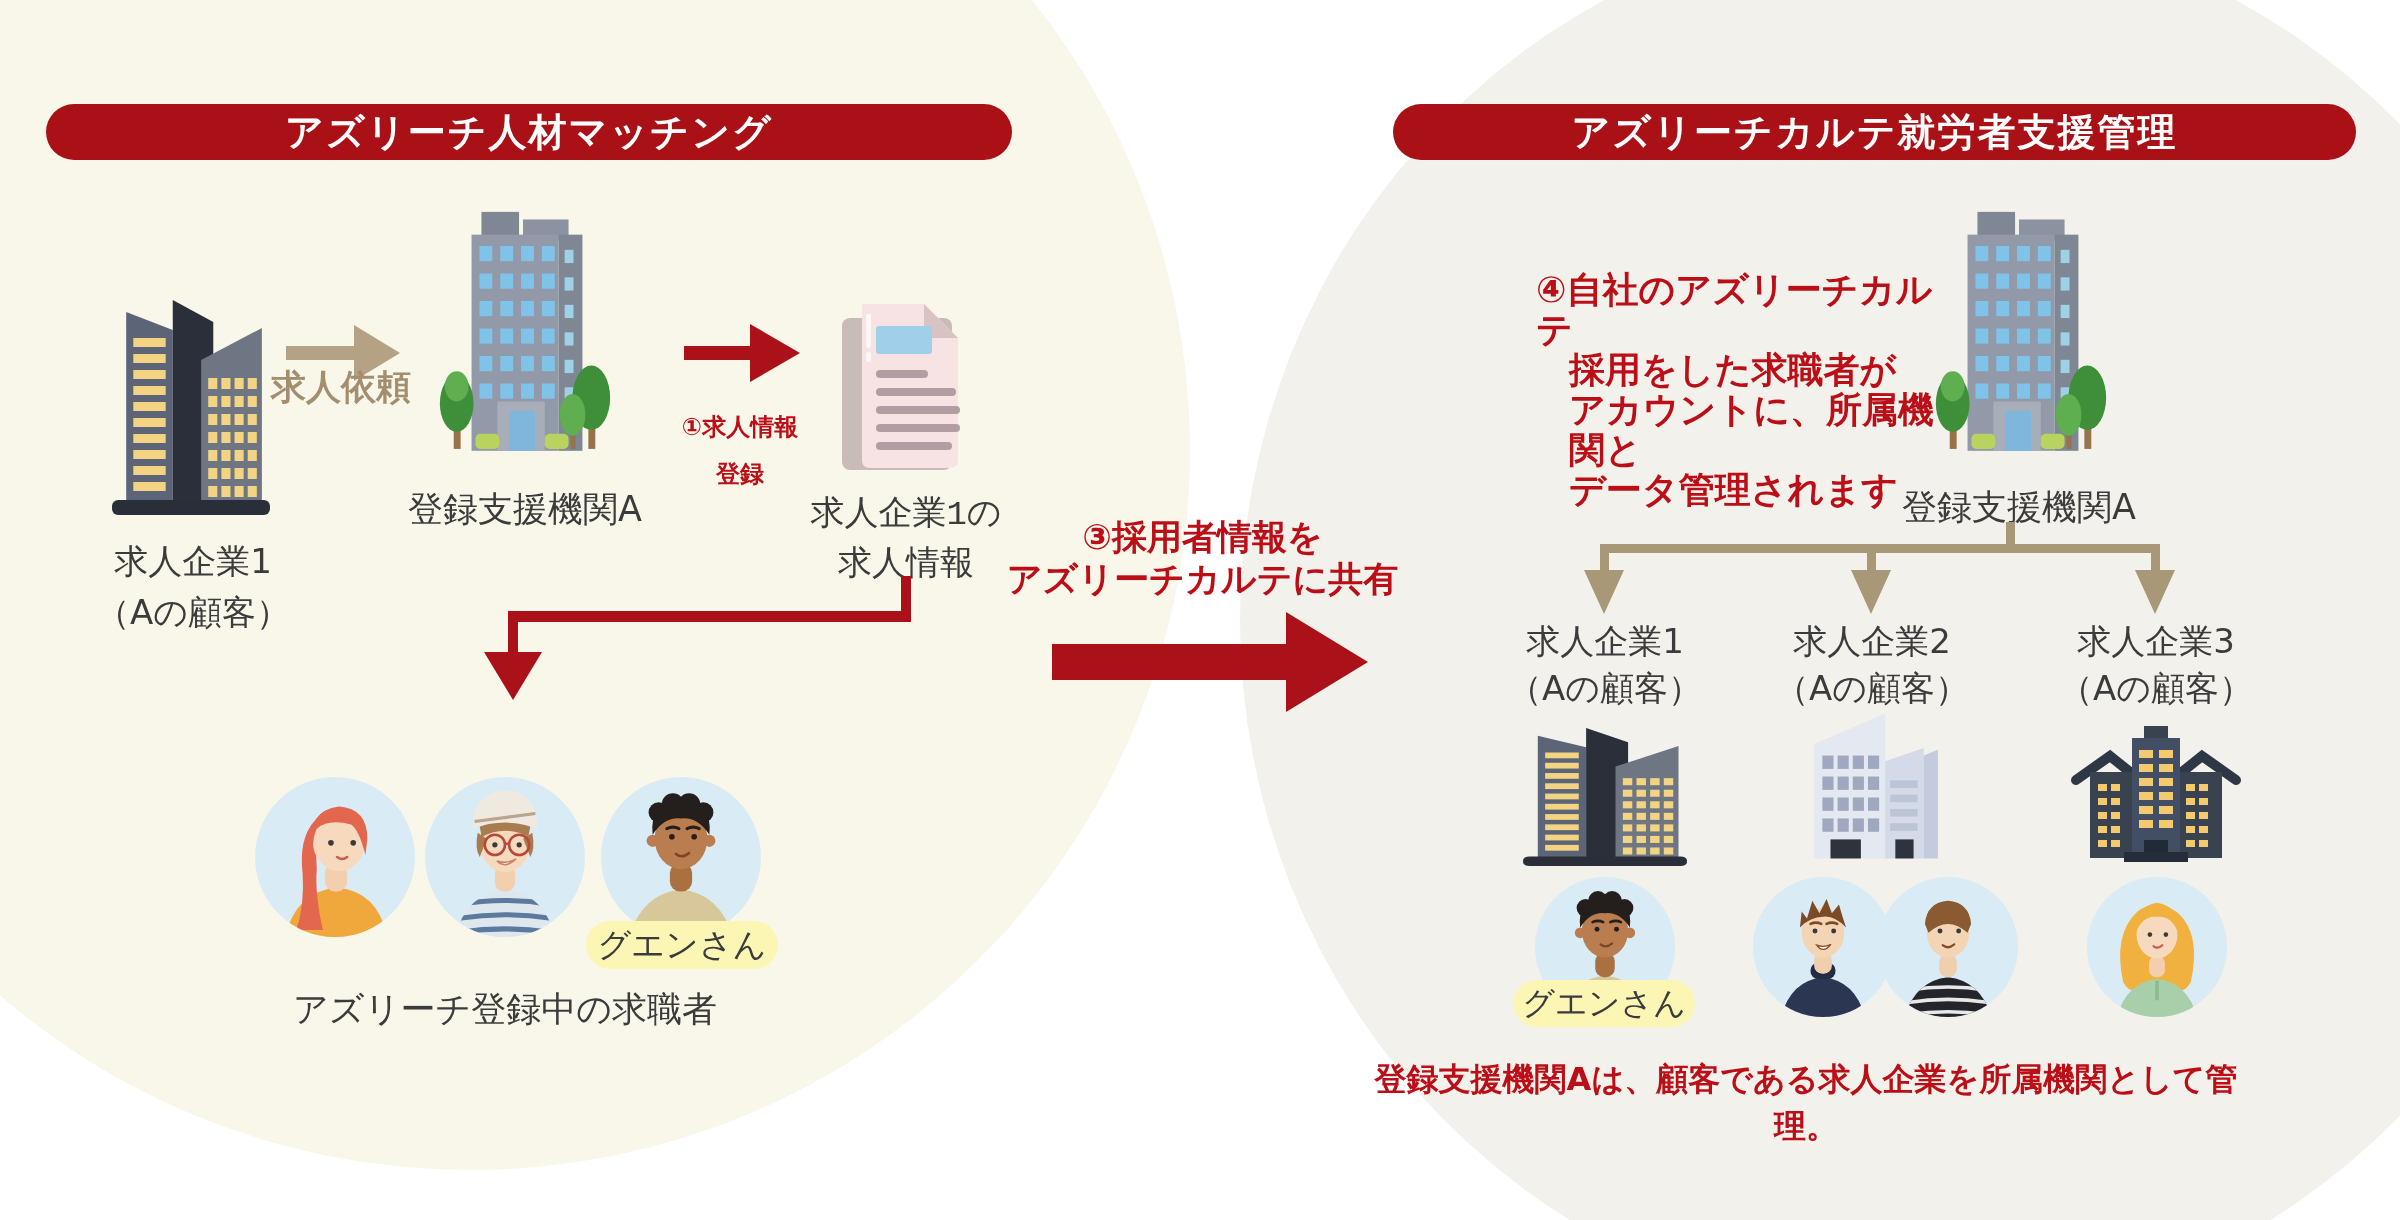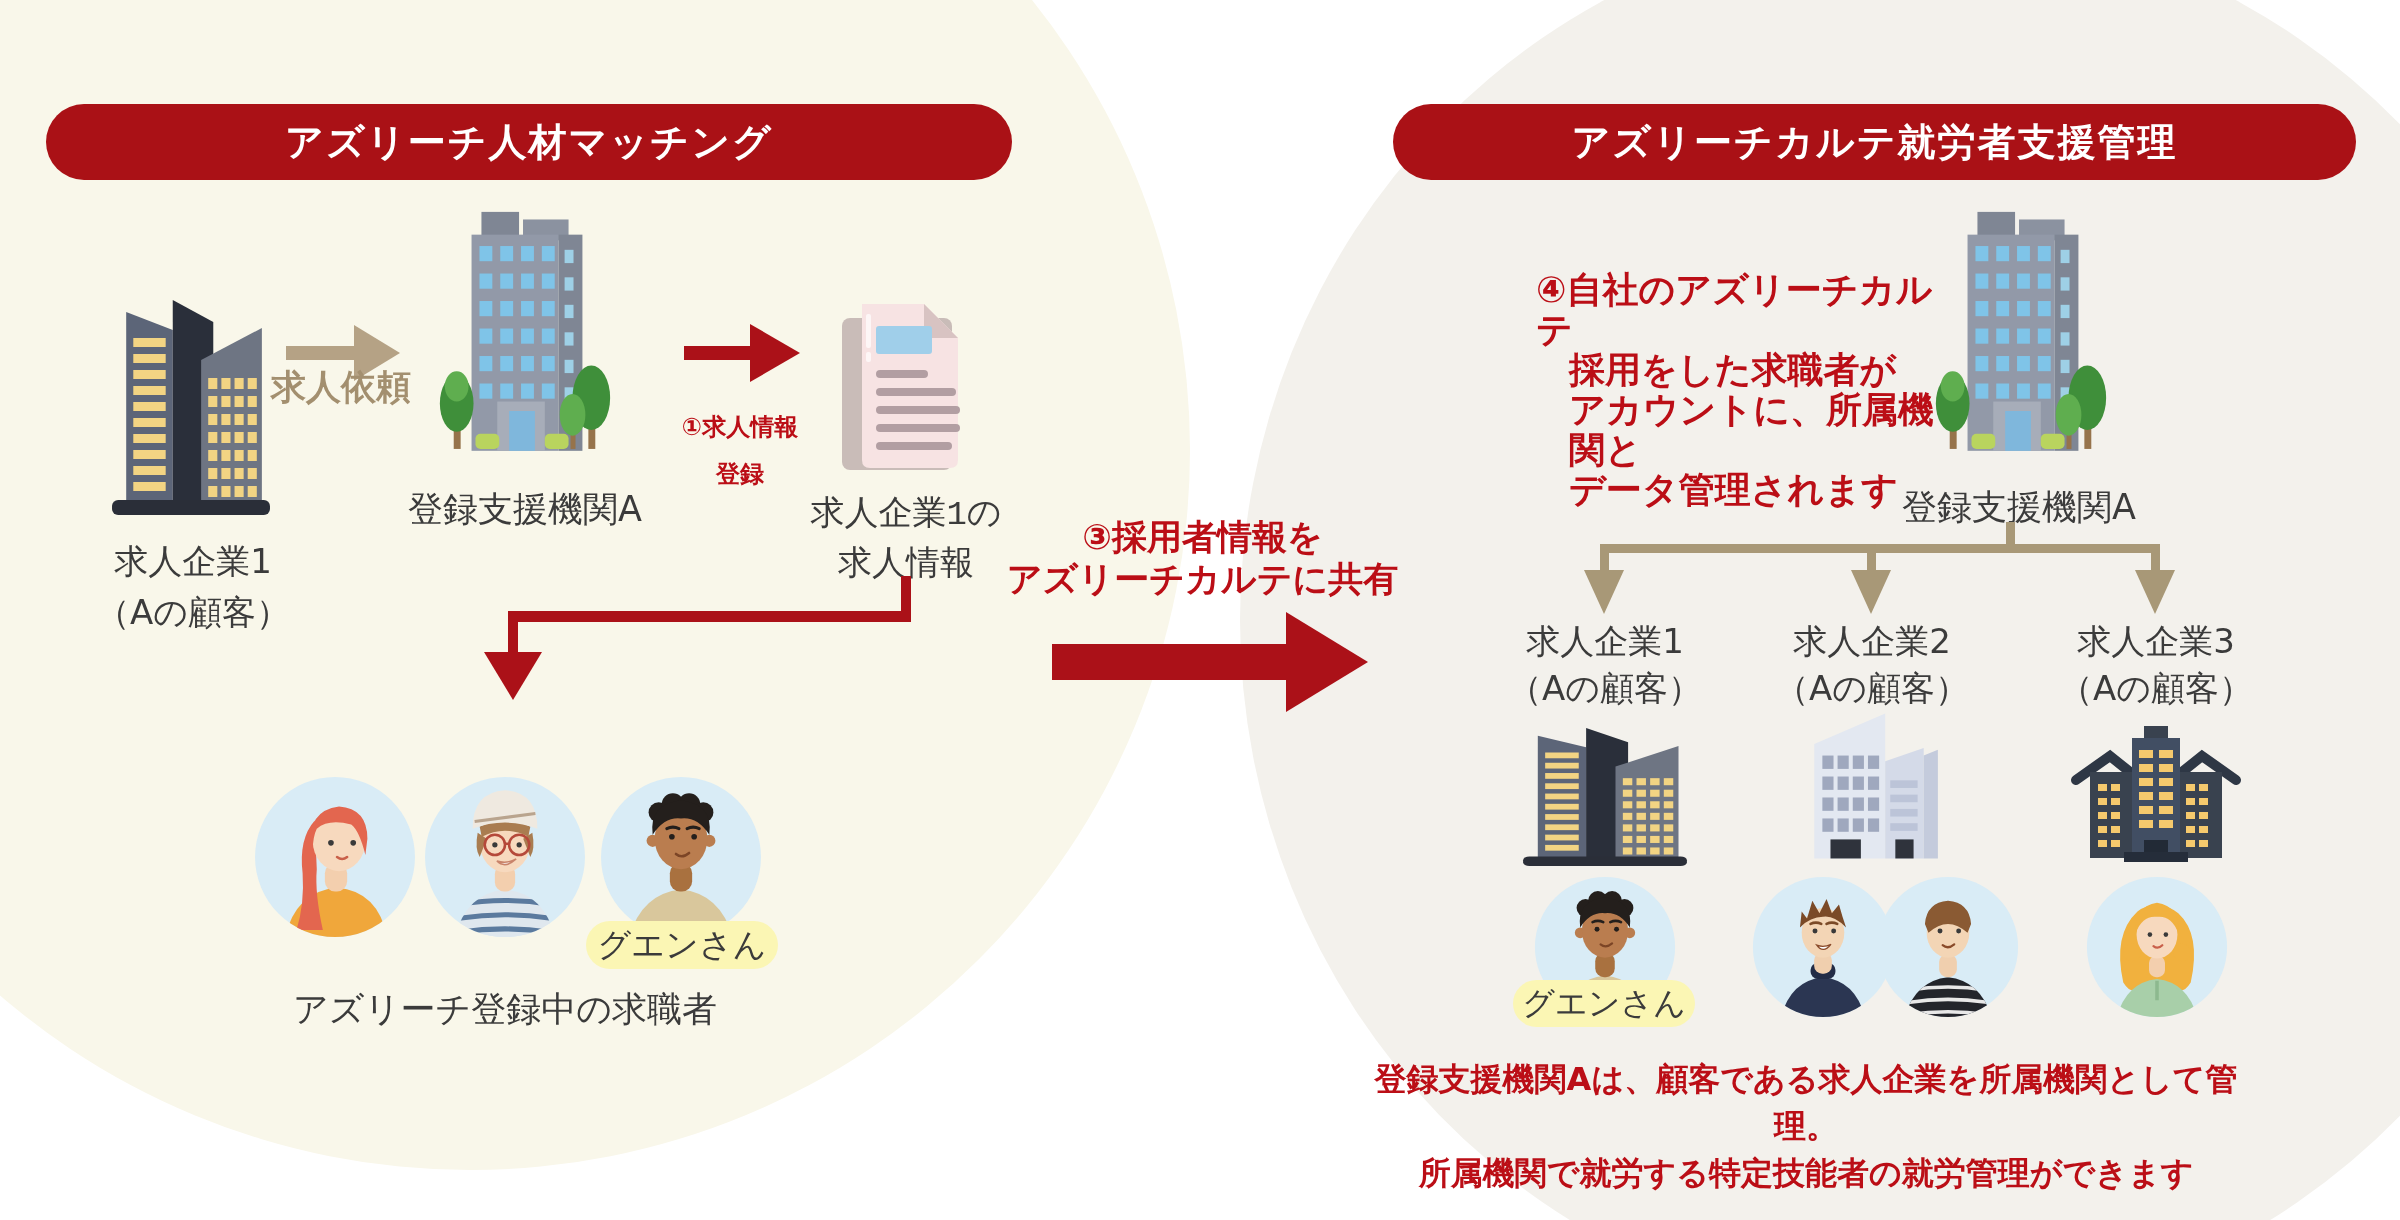--- a/index.html
+++ b/index.html
@@ -8,21 +8,21 @@
     --ink:#3b3b3b; --cream:#f9f7ea; --paper:#f3f1ec;
     --pill:#fbf6b4; --avbg:#d9ecf6;
   }
   html,body{margin:0;padding:0;background:#fff;}
   .canvas{position:relative;width:2400px;height:1220px;background:#fff;overflow:hidden;
           font-family:"DejaVu Sans","Liberation Sans",sans-serif;color:var(--ink);}
   .abs{position:absolute;}
   .ellipse{position:absolute;border-radius:50%;}
   .el-left{left:-250px;top:-270px;width:1440px;height:1440px;background:var(--cream);}
   .el-right{left:1240px;top:-80px;width:1360px;height:1400px;background:var(--paper);}
-  .banner{position:absolute;height:76px;background:var(--banner);border-radius:38px;color:#fff;
+  .banner{position:absolute;height:56px;background:var(--banner);border-radius:38px;color:#fff;
           display:flex;align-items:center;justify-content:center;font-weight:bold;font-size:38px;letter-spacing:2px;}
   .lbl{position:absolute;text-align:center;}
   .black{color:var(--ink);}
   .redt{color:var(--redtext);font-weight:bold;}
   .tant{color:var(--tantext);font-weight:bold;}
   .line{display:block;}
   .indent{padding-left:33px;}
   .redbar{position:absolute;background:var(--red);}
   .tanbar{position:absolute;background:var(--treeline);}
   .tri{position:absolute;width:0;height:0;}
@@ -442,16 +442,15 @@
   <svg class="abs" style="left:2086px;top:876px;width:142px;height:142px">
       <use href="#av-woman-blonde" width="100%" height="100%"></use>
     </svg>
 
   <div class="pill" style="left:1513px;top:980px;width:182px;height:47px;font-size:32px;">
     <span>グエンさん</span>
   </div>
 
   <div class="lbl redt" style="left:1356px;top:1056px;width:900px;font-size:32px;line-height:47px;">
     <span class="line">登録支援機関Aは、顧客である求人企業を所属機関として管理。</span>
-    <span class="line">所属機関で就労する特定技能者の就労管理ができます</span>
   </div>
 
 </div>
 
 </body></html>

